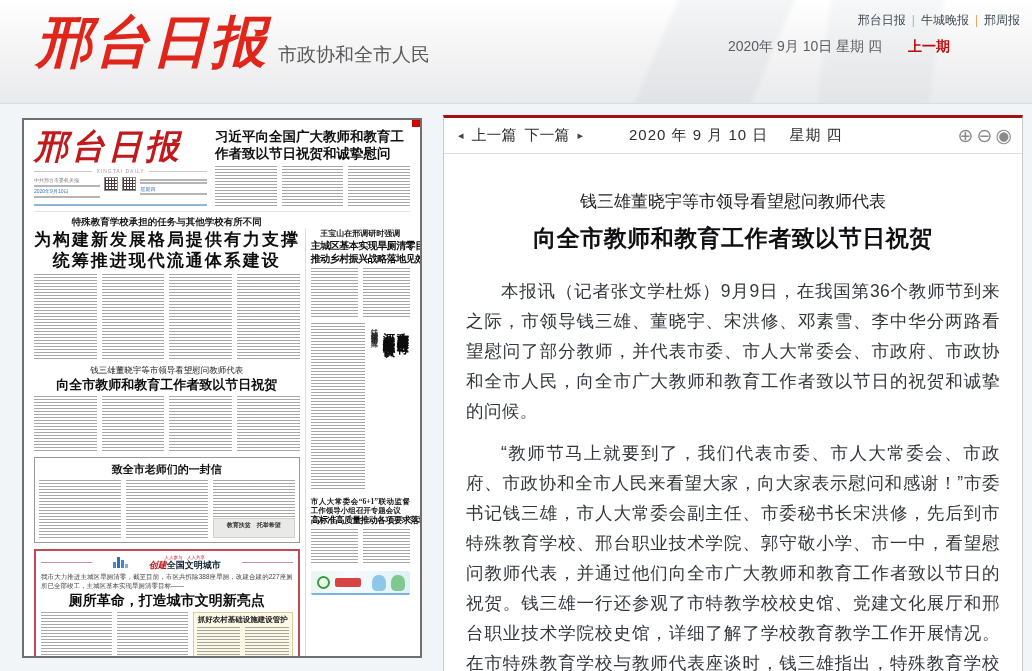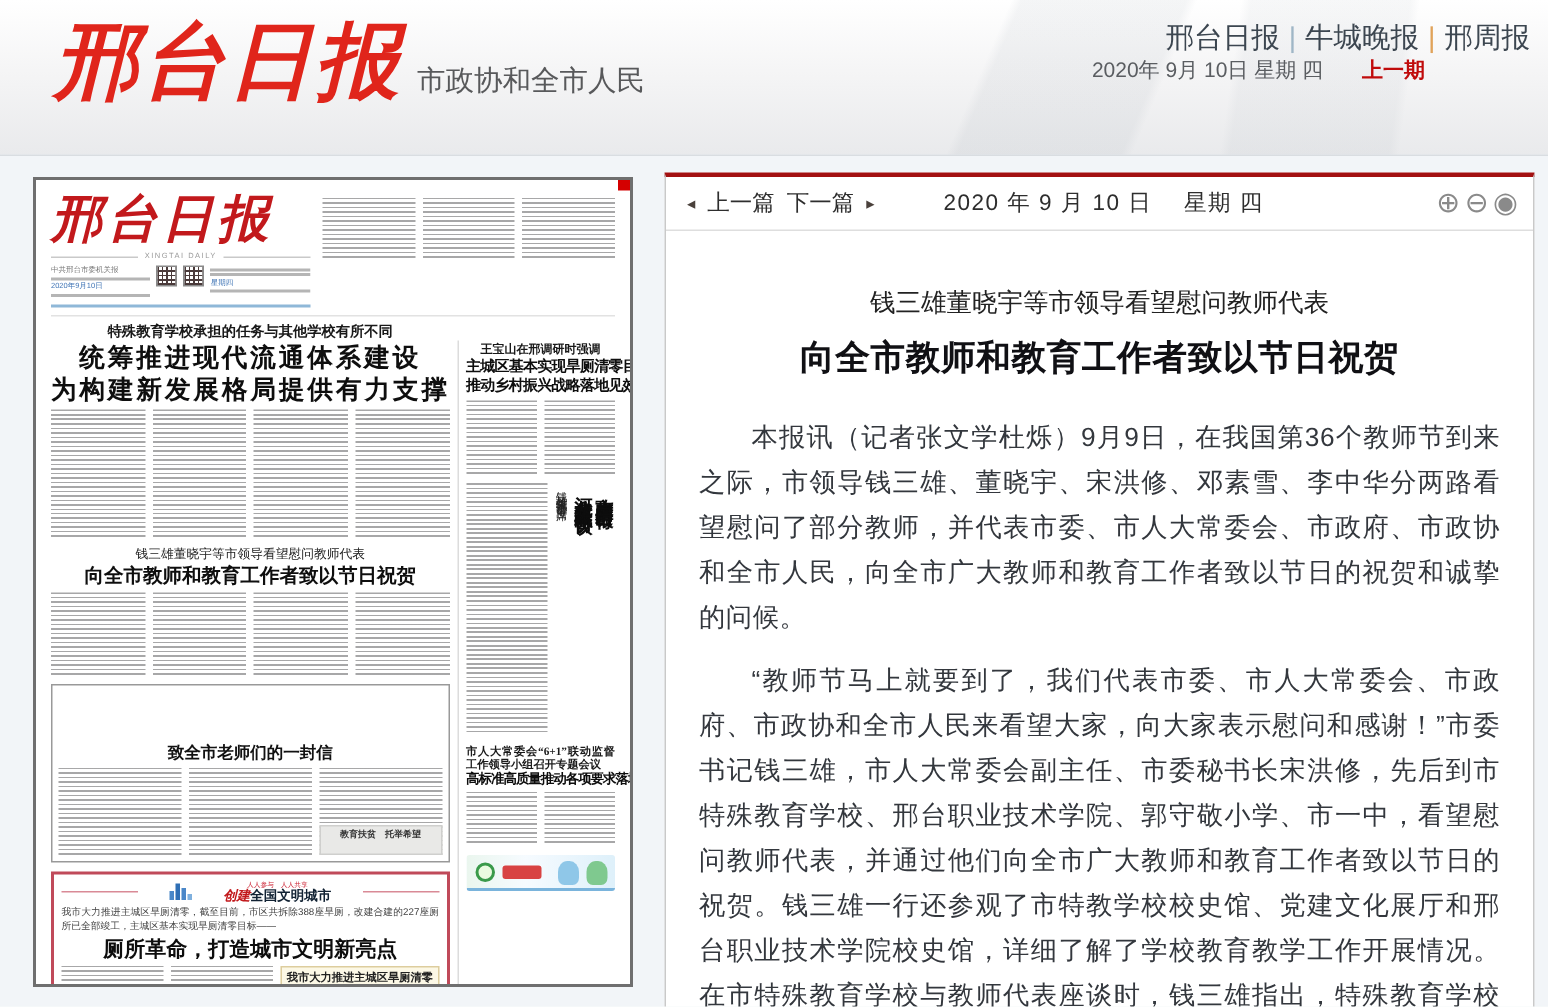--- a/index.html
+++ b/index.html
@@ -13,21 +13,21 @@
   .site-header::before { content:""; position:absolute; right:-60px; top:-40px; width:620px; height:260px;
     background:linear-gradient(115deg, transparent 30%, rgba(150,160,170,.10) 31% 46%, transparent 47%),
                linear-gradient(100deg, transparent 55%, rgba(150,160,170,.08) 56% 72%, transparent 73%);
     transform:rotate(-2deg); }
   .brand { position:absolute; left:36px; top:10px; display:flex; align-items:flex-end; }
   .brand-red { font-family:"Liberation Serif","DejaVu Serif",serif; font-weight:900; font-style:italic;
     font-size:56px; line-height:64px; color:#e0251b; letter-spacing:2px; }
   .brand-black { font-family:"Liberation Serif","DejaVu Serif",serif; font-weight:900;
     font-size:55px; line-height:66px; color:#3a3a3c; margin-left:6px; letter-spacing:1px; }
   .brand-sub { font-size:19px; color:#58595b; margin:0 0 8px 10px; line-height:22px; }
-  .top-links { position:absolute; right:12px; top:12px; font-size:19px; color:#3c4650; }
+  .top-links { position:absolute; right:12px; top:12px; font-size:12px; color:#3c4650; }
   .top-links .lnk { cursor:pointer; }
   .sep1 { color:#9fb6c6; margin:0 6px; }
   .sep2 { color:#e0a35a; margin:0 6px; }
   .date-row { position:absolute; right:82px; top:38px; font-size:14px; color:#5a5d61; }
   .prev-issue { color:#c00b0b; font-weight:bold; margin-left:26px; cursor:pointer; }
 
   
   .panel-left { position:absolute; left:22px; top:118px; width:400px; height:540px;
     background:#ffffff; border:2px solid #6f6f6f; overflow:hidden; cursor:pointer; }
   .corner { position:absolute; top:0; right:0; width:8px; height:7px; background:#d40000; z-index:5; }
@@ -64,21 +64,21 @@
   .big1 { text-align:center; font-weight:900; font-size:17px; letter-spacing:2px; color:#0e0e0e; white-space:nowrap; line-height:21px; }
   .story-caijing .simcols { height:86px; margin-top:3px; }
 
   .story-teachers { margin-top:5px; }
   .kicker-t { text-align:center; font-size:8.5px; color:#222; white-space:nowrap; }
   .big2 { text-align:center; font-weight:900; font-size:13px; color:#0e0e0e; white-space:nowrap; line-height:16px; }
   .story-teachers .simcols { height:56px; margin-top:3px; }
 
   .letter-box { border:1px solid #999; margin-top:5px; padding:4px; }
   .letter-title { text-align:center; font-family:Liberation Mono, monospace; font-weight:bold;
-    font-size:11px; color:#111; white-space:nowrap;margin-top:33px; }
+    font-size:11px; color:#111; white-space:nowrap; }
   .letter-body { position:relative; margin-top:3px; }
   .letter-body .simcols { height:58px; }
   .letter-subbox { position:absolute; right:0; bottom:0; width:82px; height:20px; background:#e9e9e7;
     border:1px solid #cfcfcd; font-size:6px; line-height:9px; text-align:center; color:#333; padding-top:2px; font-weight:bold; }
 
   .toilet-box { border:2px solid #c04a5a; margin-top:6px; padding:4px 5px; }
   .tb-banner { display:flex; align-items:center; justify-content:center; gap:21px; }
   .tb-banner::before,.tb-banner::after { content:""; flex:1; border-top:1px solid #d98a96; }
   .tb-build { display:flex; align-items:flex-end; gap:1px; height:11px; }
   .tb-build i { display:block; width:3px; background:#4a87c8; }
@@ -178,35 +178,36 @@
           <div class="qr"></div>
           <div class="mast-info-col">
             <div class="sim-line"></div>
             <div class="sim-line"></div>
             <div class="tinyblue">星期四</div>
             <div class="sim-line"></div>
           </div>
         </div>
       </div>
       <div class="mast-right">
+        <div class="lead-title">习近平向全国广大教师和教育工作者致以节日祝贺和诚挚慰问</div>
         <div class="simcols">
           <div class="sim"></div>
             <div class="sim"></div>
             <div class="sim"></div>
         </div>
       </div>
     </div>
 
     <div class="np-mid">
       <div class="np-colL">
 
         <div class="story-caijing">
           <div class="kicker-s">特殊教育学校承担的任务与其他学校有所不同</div>
+          <div class="big1">为构建新发展格局提供有力支撑</div>
           <div class="big1">统筹推进现代流通体系建设</div>
-          <div class="big1">为构建新发展格局提供有力支撑</div>
           <div class="simcols">
             <div class="sim"></div>
               <div class="sim"></div>
               <div class="sim"></div>
               <div class="sim"></div>
           </div>
         </div>
 
         <div class="story-teachers">
           <div class="kicker-t">钱三雄董晓宇等市领导看望慰问教师代表</div>
@@ -243,21 +244,21 @@
               <div class="tb-small">人人参与　人人共享</div>
               <div class="tb-name"><span class="red">创建</span><span>全国文明城市</span></div>
             </div>
           </div>
           <div class="tb-intro">我市大力推进主城区旱厕清零，截至目前，市区共拆除388座旱厕，改建合建的227座厕所已全部竣工，主城区基本实现旱厕清零目标——</div>
           <div class="tb-title">厕所革命，打造城市文明新亮点</div>
           <div class="tb-body">
             <div class="sim"></div>
             <div class="sim"></div>
             <div class="cream-box">
-              <div class="cream-title">我市大力推进主城区旱厕清零</div>
+              <div class="cream-title">抓好农村基础设施建设管护</div>
               <div class="simcols">
                   <div class="sim"></div>
                   <div class="sim"></div>
                 </div>
             </div>
           </div>
         </div>
 
       </div>
 

